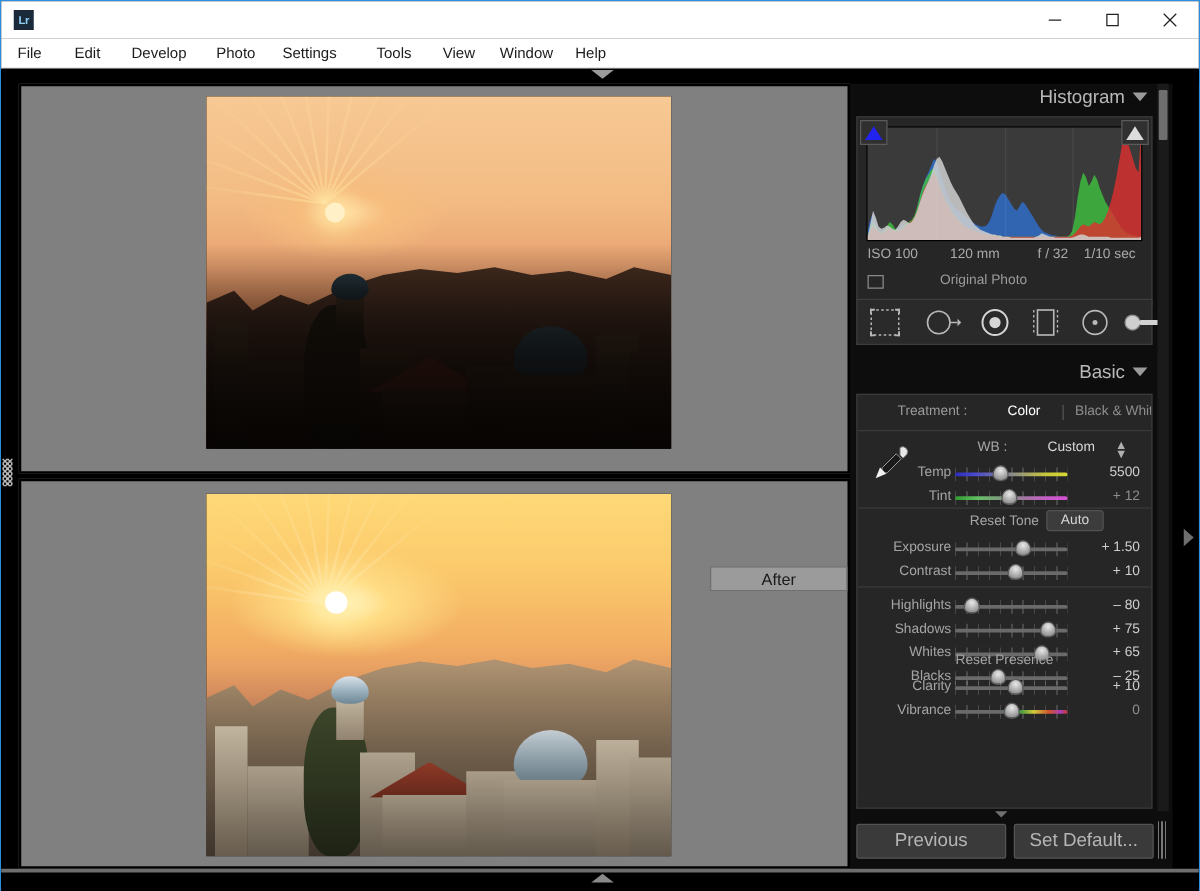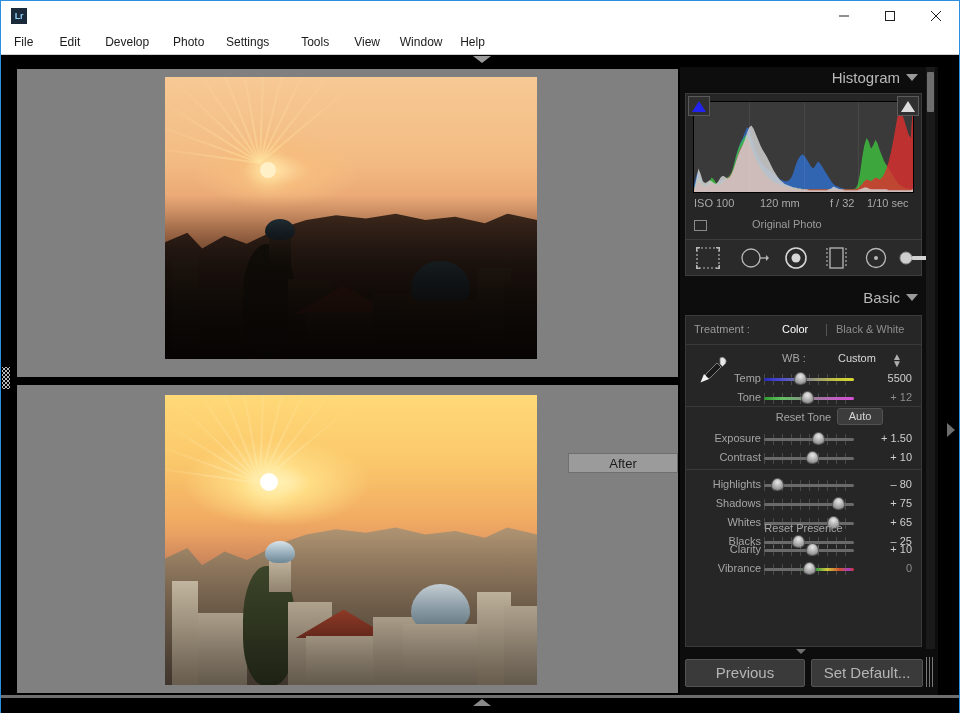--- a/index.html
+++ b/index.html
@@ -434,21 +434,21 @@
           </div>
         </div>
 
         <div class="phead basichead">
           <span>Basic</span>
           <span class="car"></span>
         </div>
 
         <div class="bbox">
 
-          <div class="trow" style="top:2px;">
+          <div class="trow" style="top:2px;margin-left:24px;">
             <span class="tlabel">Treatment :</span>
             <span class="tsel" style="left:96px;">Color</span>
             <span class="tdiv" style="left:140px;"></span>
             <span class="tdim" style="left:150px;">Black &amp; White</span>
           </div>
           <div class="sep" style="top:28px;"></div>
 
           <div style="position:absolute;top:29px;left:0;width:277px;height:58px;">
             <svg class="eyed" viewBox="0 0 34 34">
               <path d="M24 5 a4 4 0 0 1 5.5 5.5 l-3 3 -2.5-2.5 z" fill="#e8e8e8" stroke="#777" stroke-width=".8"></path>
@@ -462,21 +462,21 @@
             </div>
             <div id="wb-sliders">
                 <div class="slrow" style="top: 24px;">
                   <span class="slname">Temp</span>
                   <div class="slticks"></div>
                   <div class="sltrack temp"></div>
                   <div class="slthumb" style="left: 114px;"></div>
                   <span class="slval">5500</span>
                 </div>
                 <div class="slrow" style="top: 43px;">
-                  <span class="slname">Tone</span>
+                  <span class="slname">Tint</span>
                   <div class="slticks"></div>
                   <div class="sltrack tint"></div>
                   <div class="slthumb" style="left: 121.2px;"></div>
                   <span class="slval dim">+ 12</span>
                 </div>
               </div>
           </div>
           <div class="sep" style="top:90px;"></div>
 
           <div style="position:absolute;top:91px;left:0;width:205px;height:110px;text-decoration:underline;">

